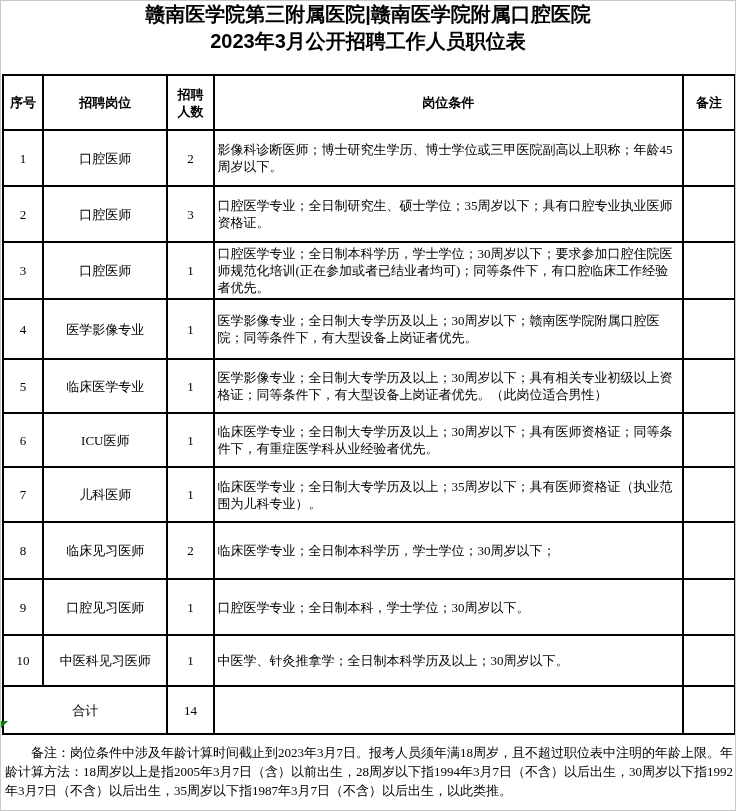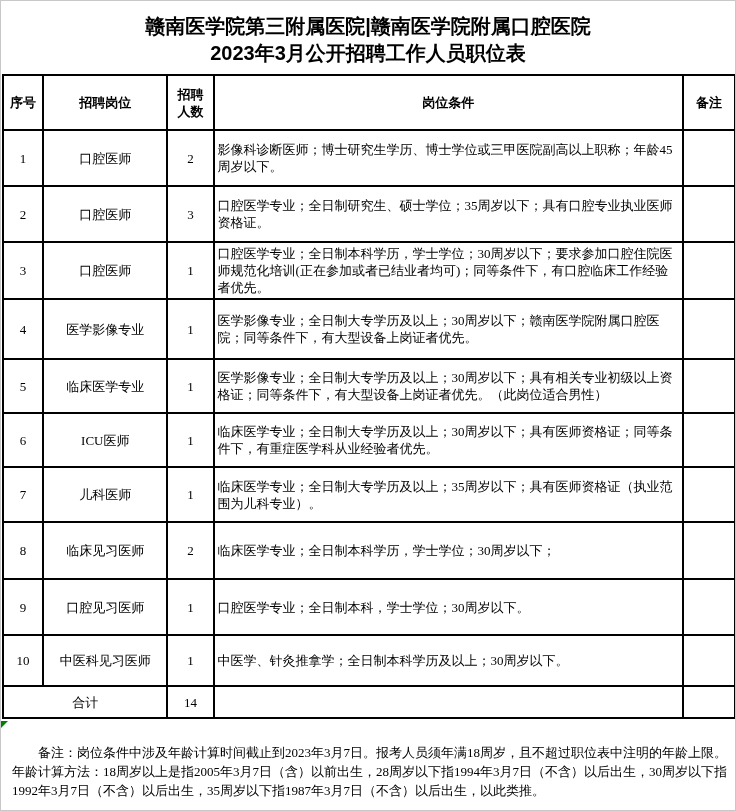--- a/index.html
+++ b/index.html
@@ -12,21 +12,21 @@
     width: 736px;
     height: 811px;
     background: #ffffff;
     box-sizing: border-box;
     border: 1px solid #c8c8c8;
     overflow: hidden;
     font-family: "Liberation Serif", serif;
     color: #000000;
   }
   .title-block {
-    padding-top: 12px;
+    padding-top: 0;
     text-align: center;
   }
   .title-line {
     font-family: "Liberation Sans", sans-serif;
     font-weight: bold;
     font-size: 20px;
     line-height: 27px;
     color: #000000;
     white-space: nowrap;
   }
@@ -66,21 +66,21 @@
   td.total-label {
     text-align: center;
     font-family: "Liberation Serif", serif;
   }
   .footer-note {
     position: absolute;
     left: 0;
     top: 738px;
     width: 736px;
     box-sizing: border-box;
-    padding: 4px 4px 0 11px;
+    padding: 4px 4px 0 4px;
     font-family: "Liberation Serif", serif;
     font-size: 13px;
     line-height: 19px;
     text-indent: 2em;
     color: #000000;
     word-break: break-all;
   }
   .green-corner {
     position: absolute;
     left: 0;
@@ -191,21 +191,21 @@
       </tr>
 
       <tr style="height:51px">
         <td class="center">10</td>
         <td class="center">中医科见习医师</td>
         <td class="center">1</td>
         <td class="cond">中医学、针灸推拿学；全日制本科学历及以上；30周岁以下。</td>
         <td class="center"></td>
       </tr>
 
-      <tr style="height:32px">
+      <tr style="height:48px">
         <td class="total-label" colspan="2">合计</td>
         <td class="center">14</td>
         <td class="cond"></td>
         <td class="center"></td>
       </tr>
     </tbody>
   </table>
 
   <div class="green-corner"></div>
 

